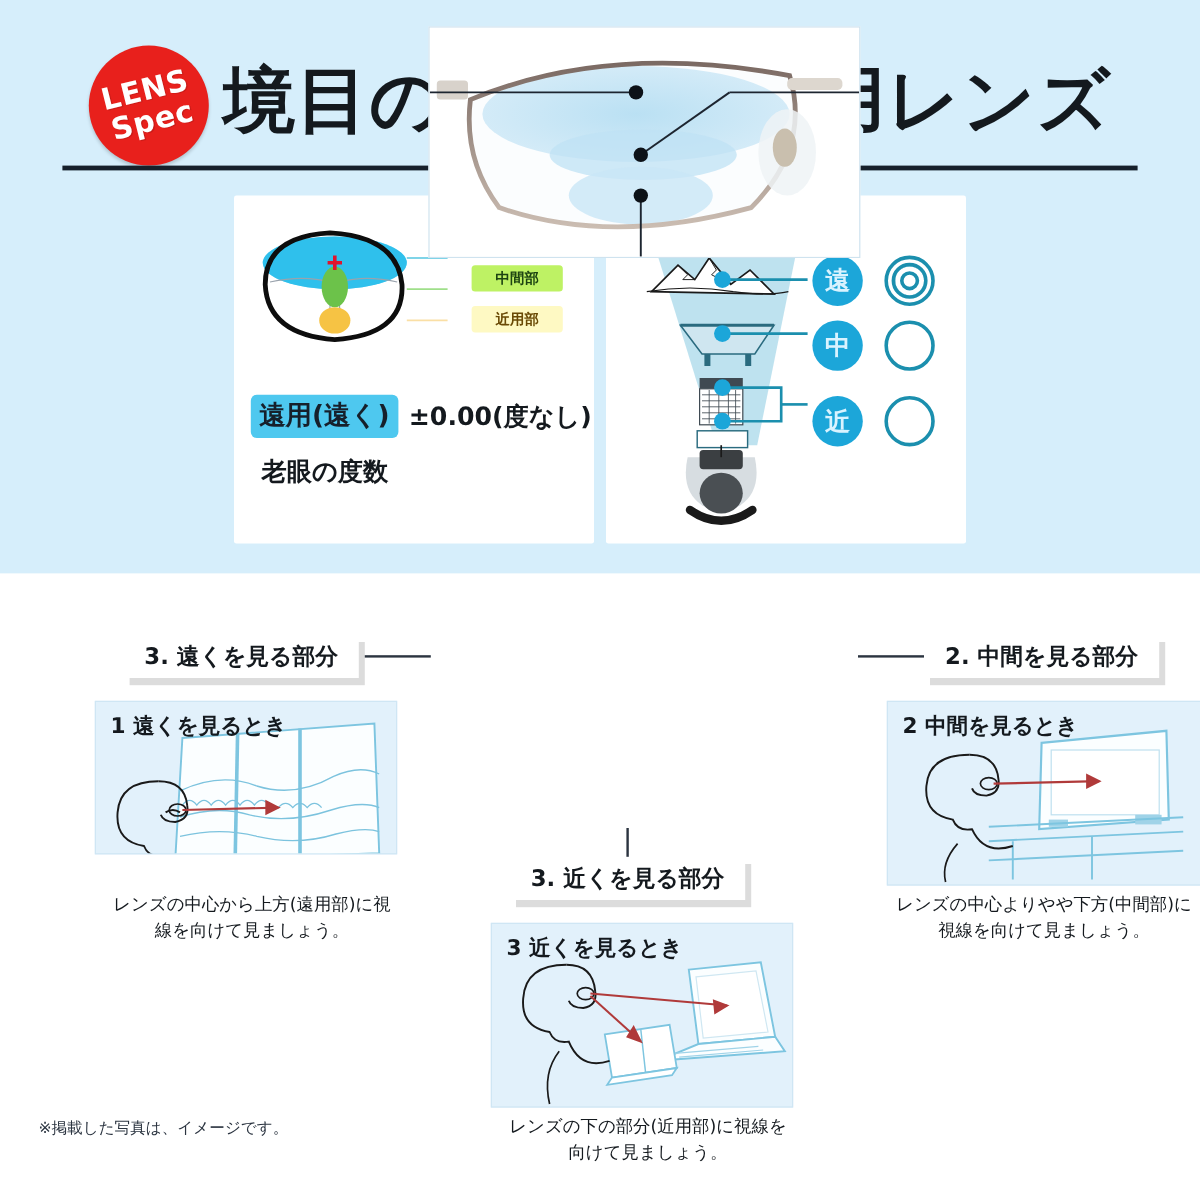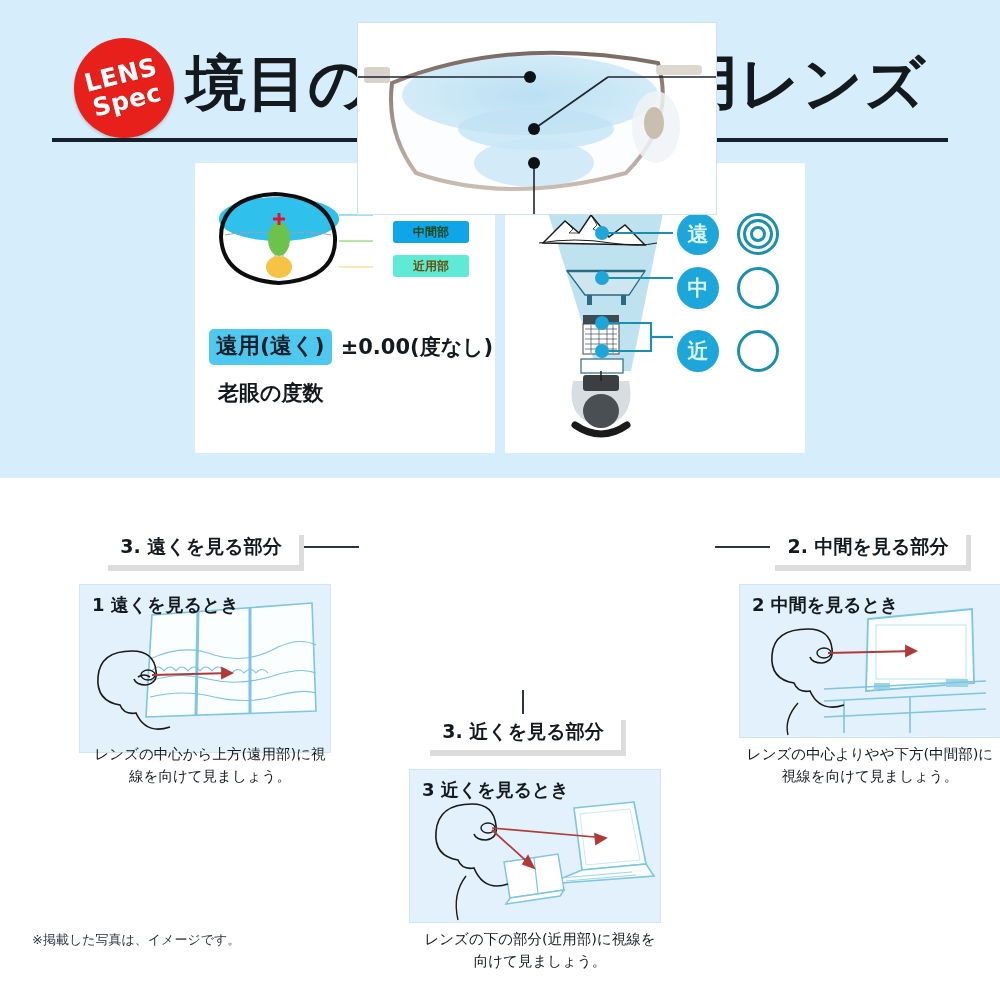--- a/index.html
+++ b/index.html
@@ -54,22 +54,22 @@
 
   
   .lens-schematic { position: absolute; left: 18px; top: 16px; width: 200px; height: 120px; }
   .zone-tags { position: absolute; left: 198px; top: 24px; width: 90px; }
   .zone-tag {
     display: block; width: 76px; height: 22px; line-height: 22px;
     text-align: center; font-size: 12px; font-weight: bold;
     margin-bottom: 12px; border-radius: 3px; color: #2b3440;
   }
   .zone-tag.far  { background: #35c1ea; color: #10414f; }
-  .zone-tag.mid  { background: #0ea5e9; color: #1d4412; }
-  .zone-tag.near { background: #5eead4; color: #6a4a05; }
+  .zone-tag.mid  { background: #bef264; color: #1d4412; }
+  .zone-tag.near { background: #fef9c3; color: #6a4a05; }
 
   
   .rx-rows { position: absolute; left: 14px; top: 166px; width: 276px; }
   .rx-row { display: flex; align-items: center; margin-bottom: 14px; }
   .rx-chip {
     font-size: 22px; font-weight: bold; padding: 2px 7px 4px 7px;
     border-radius: 5px; color: #16202b; white-space: nowrap;
   }
   .rx-chip.blue   { background: #4ec8ef; }
   .rx-chip.yellow { background: #fbd98c; }
@@ -125,21 +125,21 @@
   .callout-2 { left: 770px; top: 529px; width: 196px; height: 36px; }
   .callout-3 { left: 425px; top: 714px; width: 196px; height: 36px; }
 
   .leader { position: absolute; background: #2b3440; }
 
   
   .ill-card {
     position: absolute; background: #e2f1fb;
     border: 1px solid #cfe6f4; overflow: hidden;
   }
-  .ill-1 { left: 79px; top: 584px; width: 252px; height: 169px; }
+  .ill-1 { left: 79px; top: 584px; width: 252px; height: 128px; }
   .ill-2 { left: 739px; top: 584px; width: 303px; height: 154px; }
   .ill-3 { left: 409px; top: 769px; width: 252px; height: 154px; }
   .ill-title {
     position: absolute; left: 12px; top: 8px; z-index: 4;
     font-size: 18px; font-weight: bold; color: #14191e; white-space: nowrap;
   }
   .ill-svg { position: absolute; left: 0; top: 0; }
 
   .ill-caption {
     position: absolute; font-size: 14.5px; line-height: 1.5;

